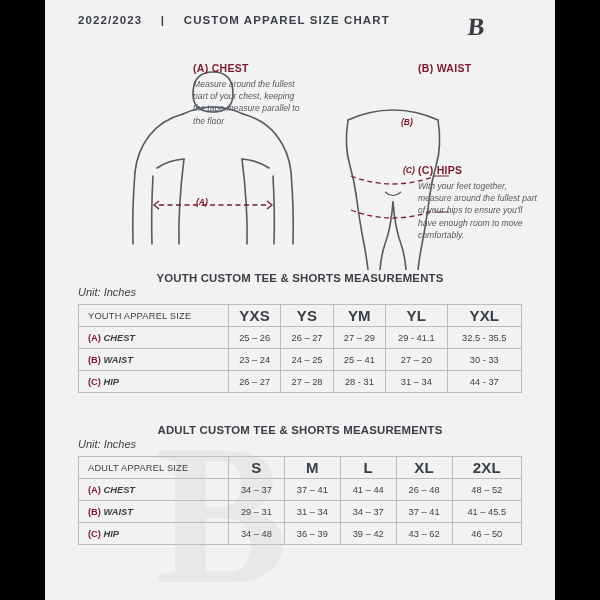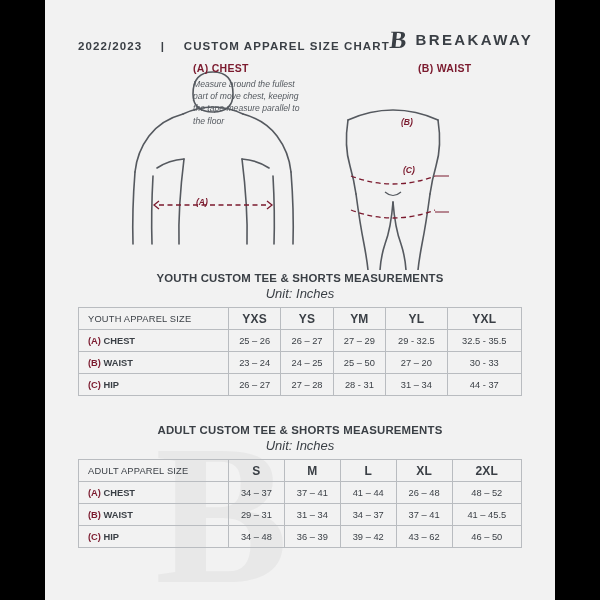--- a/index.html
+++ b/index.html
@@ -36,21 +36,21 @@
   }
   .content { position: relative; z-index: 1; }
 
   
   .header {
     position: absolute;
     left: 0; top: 14px;
     width: 473px;
     height: 38px;
     display: flex;
-    align-items: flex-end;
+    align-items: flex-start;
     padding: 0 33px;
     box-sizing: border-box;
   }
   .header-title {
     font-size: 11.5px;
     font-weight: bold;
     letter-spacing: 1.1px;
     color: #3a3f45;
     white-space: nowrap;
   }
@@ -120,22 +120,22 @@
     width: 444px;
   }
   .sec-title {
     text-align: center;
     font-size: 11.4px;
     font-weight: bold;
     color: #3a3f45;
     letter-spacing: .2px;
   }
   .sec-sub {
-    text-align: center;
-    font-size: 13px;
+    text-align: left;
+    font-size: 11px;
     font-style: italic;
     color: #3a3f45;
     margin-top: 2px;
     margin-bottom: 6px;
   }
   table {
     border-collapse: collapse;
     width: 444px;
     background: transparent;
   }
@@ -149,28 +149,29 @@
   }
   th.rowhead, td.rowhead {
     text-align: left;
     padding-left: 9px;
     width: 140px;
   }
   th {
     font-weight: normal;
     letter-spacing: .2px;
   }
-  th.colhead { font-weight: bold; font-size: 12px; }
+  th.colhead { font-weight: bold; font-size: 15px; }
   td.rowhead .tag {
     color: #7b1a2e;
     font-weight: bold;
   }
   td.rowhead .lab {
     color: #3a3f45;
     font-weight: bold;
+    font-style: italic;
   }
 </style>
 </head>
 <body>
 
 <div class="page">
 
   <div class="watermark">B</div>
 
   <div class="content">
@@ -178,21 +179,20 @@
     <div class="header">
       <div class="header-title">
         <span>2022/2023</span>
         <span class="header-sep"></span>
         <span>|</span>
         <span class="header-sep"></span>
         <span>CUSTOM APPAREL SIZE CHART</span>
       </div>
       <div class="brand">
         <span class="brand-mark">B</span>
-        <span class="brand-name">BREAKAWAY</span>
       </div>
     </div>
 
     <div class="illus">
       <svg width="510" height="218" viewBox="0 0 510 218">
         <g fill="none" stroke="#55595f" stroke-width="1.6" stroke-linecap="round" stroke-linejoin="round">
 
           <path d="M148 42 q0 -22 20 -22 q20 0 20 22 q0 18 -20 18 q-20 0 -20 -18 Z"></path>
           <path d="M138 62 q15 -7 30 -7 q15 0 30 7"></path>
           <path d="M138 62 q-22 6 -34 22 q-12 16 -14 36"></path>
@@ -229,24 +229,28 @@
         <line x1="390" y1="160" x2="404" y2="160" stroke="#7b1a2e" stroke-width="1"></line>
         <line x1="240" y1="36" x2="252" y2="36" stroke="#cfcfcf" stroke-width="0"></line>
       </svg>
 
       <div class="lbl" style="left:151px; top:145px;">(A)</div>
       <div class="lbl" style="left:356px; top:65px;">(B)</div>
       <div class="lbl" style="left:358px; top:113px;">(C)</div>
 
       <div class="note note-a">
         <div class="note-title">(A) CHEST</div>
-        <div class="note-body">Measure around the fullest part of move chest, keeping the tape measure parallel to the floor</div>
+        <div class="note-body">Measure around the fullest part of your chest, keeping the tape measure parallel to the floor</div>
       </div>
       <div class="note note-b">
         <div class="note-title">(B) WAIST</div>
+      </div>
+      <div class="note note-c">
+        <div class="note-title">(C) HIPS</div>
+        <div class="note-body">With your feet together, measure around the fullest part of your hips to ensure you'll have enough room to move comfortably.</div>
       </div>
     </div>
 
     <div class="section" style="top:272px;">
       <div class="sec-title">YOUTH CUSTOM TEE &amp; SHORTS MEASUREMENTS</div>
       <div class="sec-sub">Unit: Inches</div>
       <table>
         <thead>
           <tr>
             <th class="rowhead">YOUTH APPAREL SIZE</th>
@@ -259,31 +263,31 @@
         </thead>
         <tbody>
           <tr>
             <td class="rowhead">
               <span class="tag">(A)</span>
               <span class="lab">CHEST</span>
             </td>
             <td>25 – 26</td>
             <td>26 – 27</td>
             <td>27 – 29</td>
-            <td>29 - 32.5</td>
+            <td>29 - 41.1</td>
             <td>32.5 - 35.5</td>
           </tr>
           <tr>
             <td class="rowhead">
               <span class="tag">(B)</span>
               <span class="lab">WAIST</span>
             </td>
             <td>23 – 24</td>
             <td>24 – 25</td>
-            <td>25 – 50</td>
+            <td>25 – 41</td>
             <td>27 – 20</td>
             <td>30 - 33</td>
           </tr>
           <tr>
             <td class="rowhead">
               <span class="tag">(C)</span>
               <span class="lab">HIP</span>
             </td>
             <td>26 – 27</td>
             <td>27 – 28</td>

